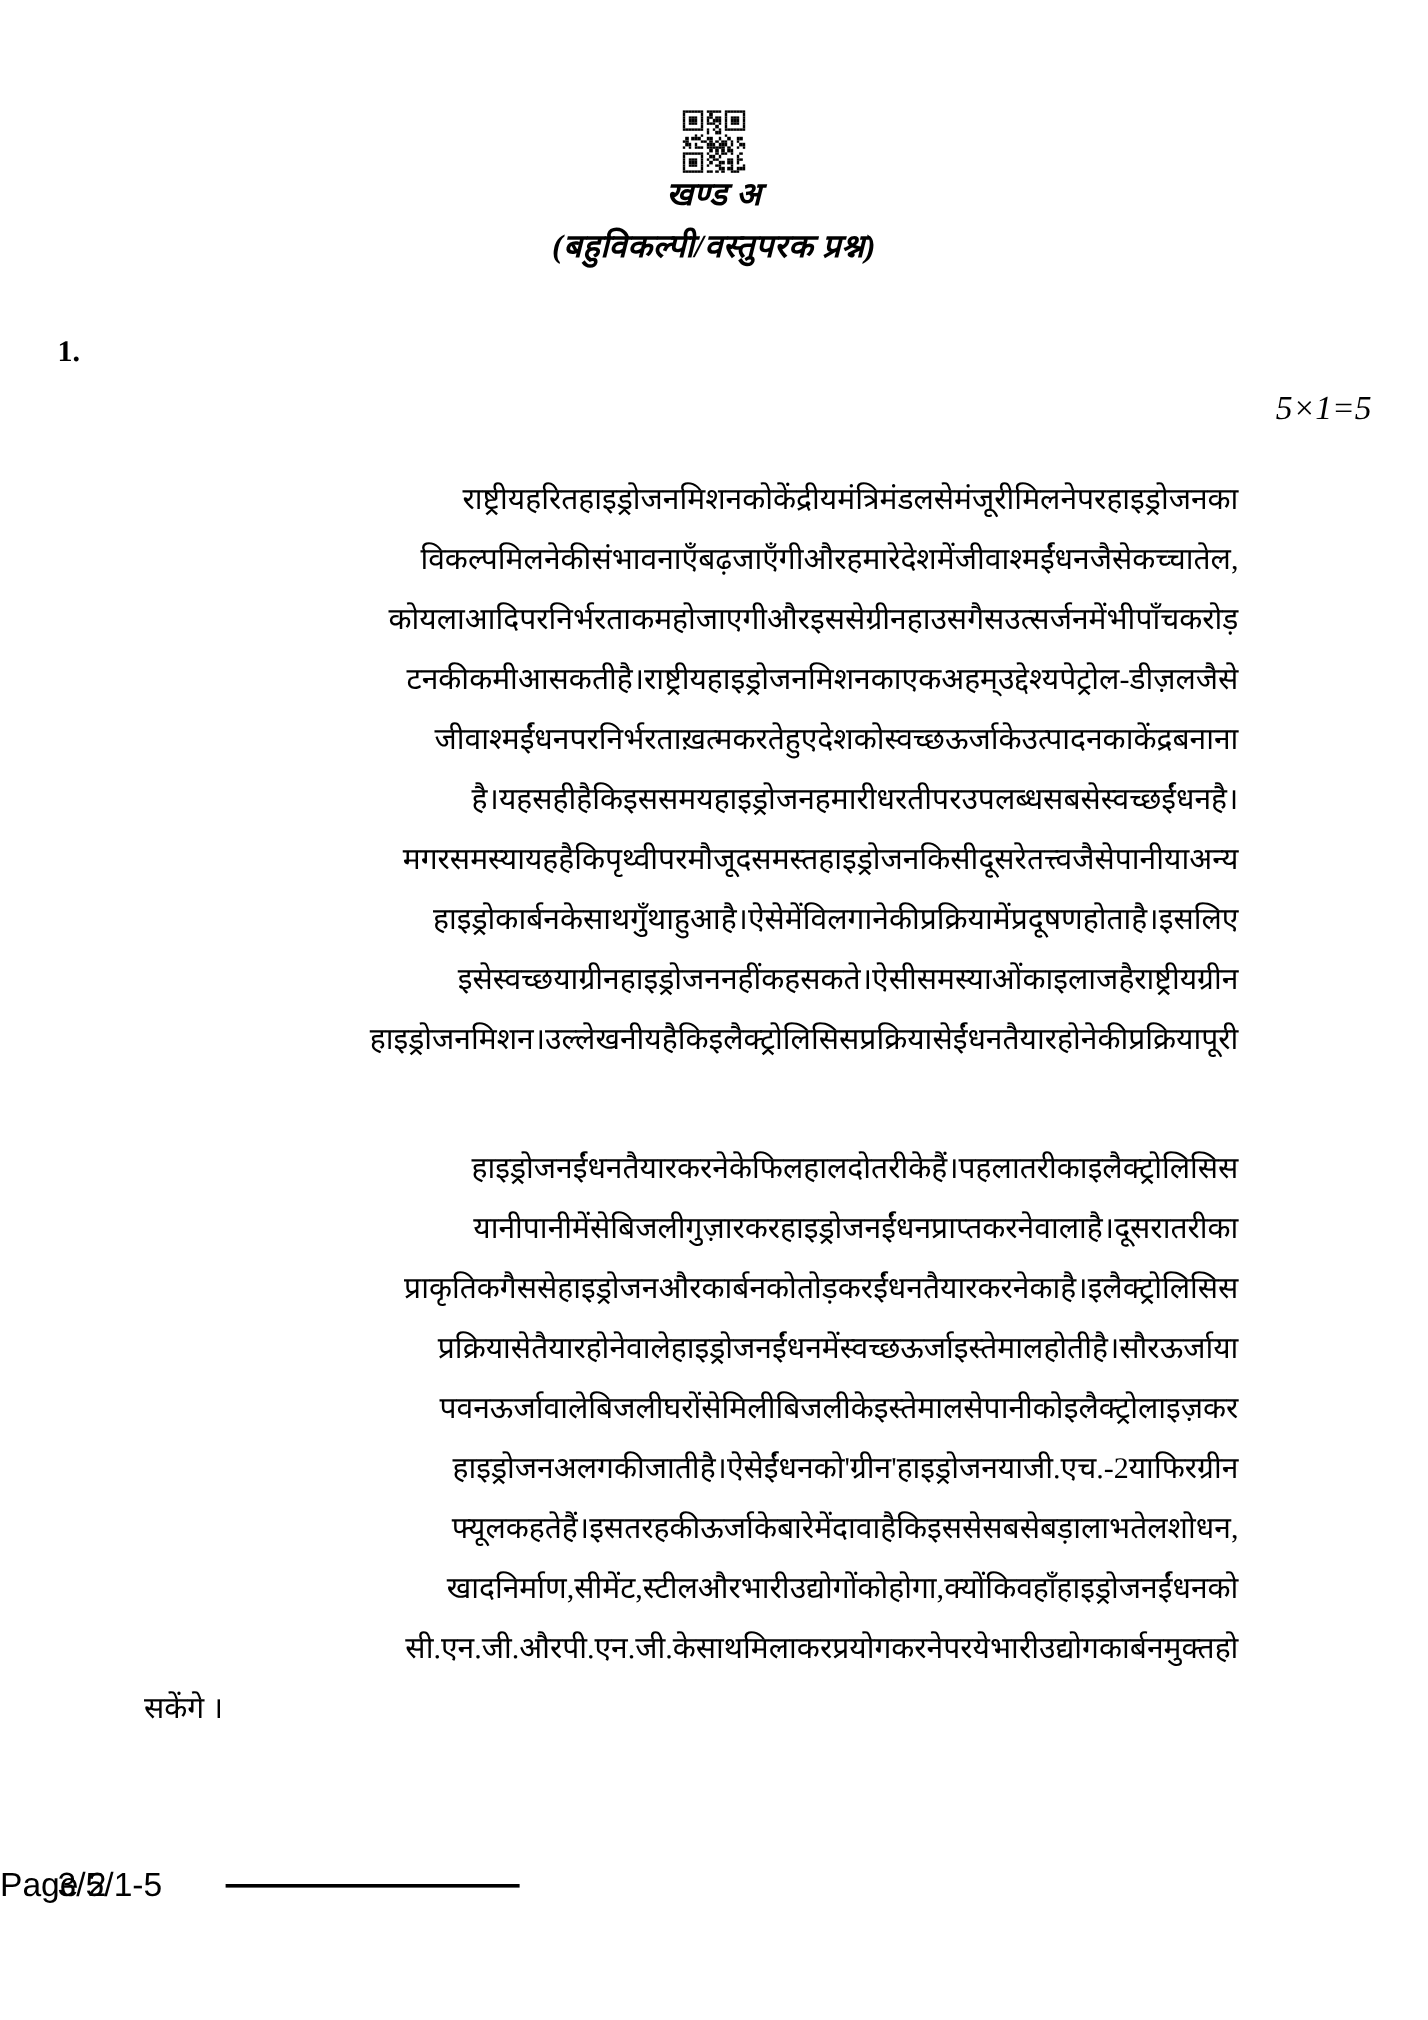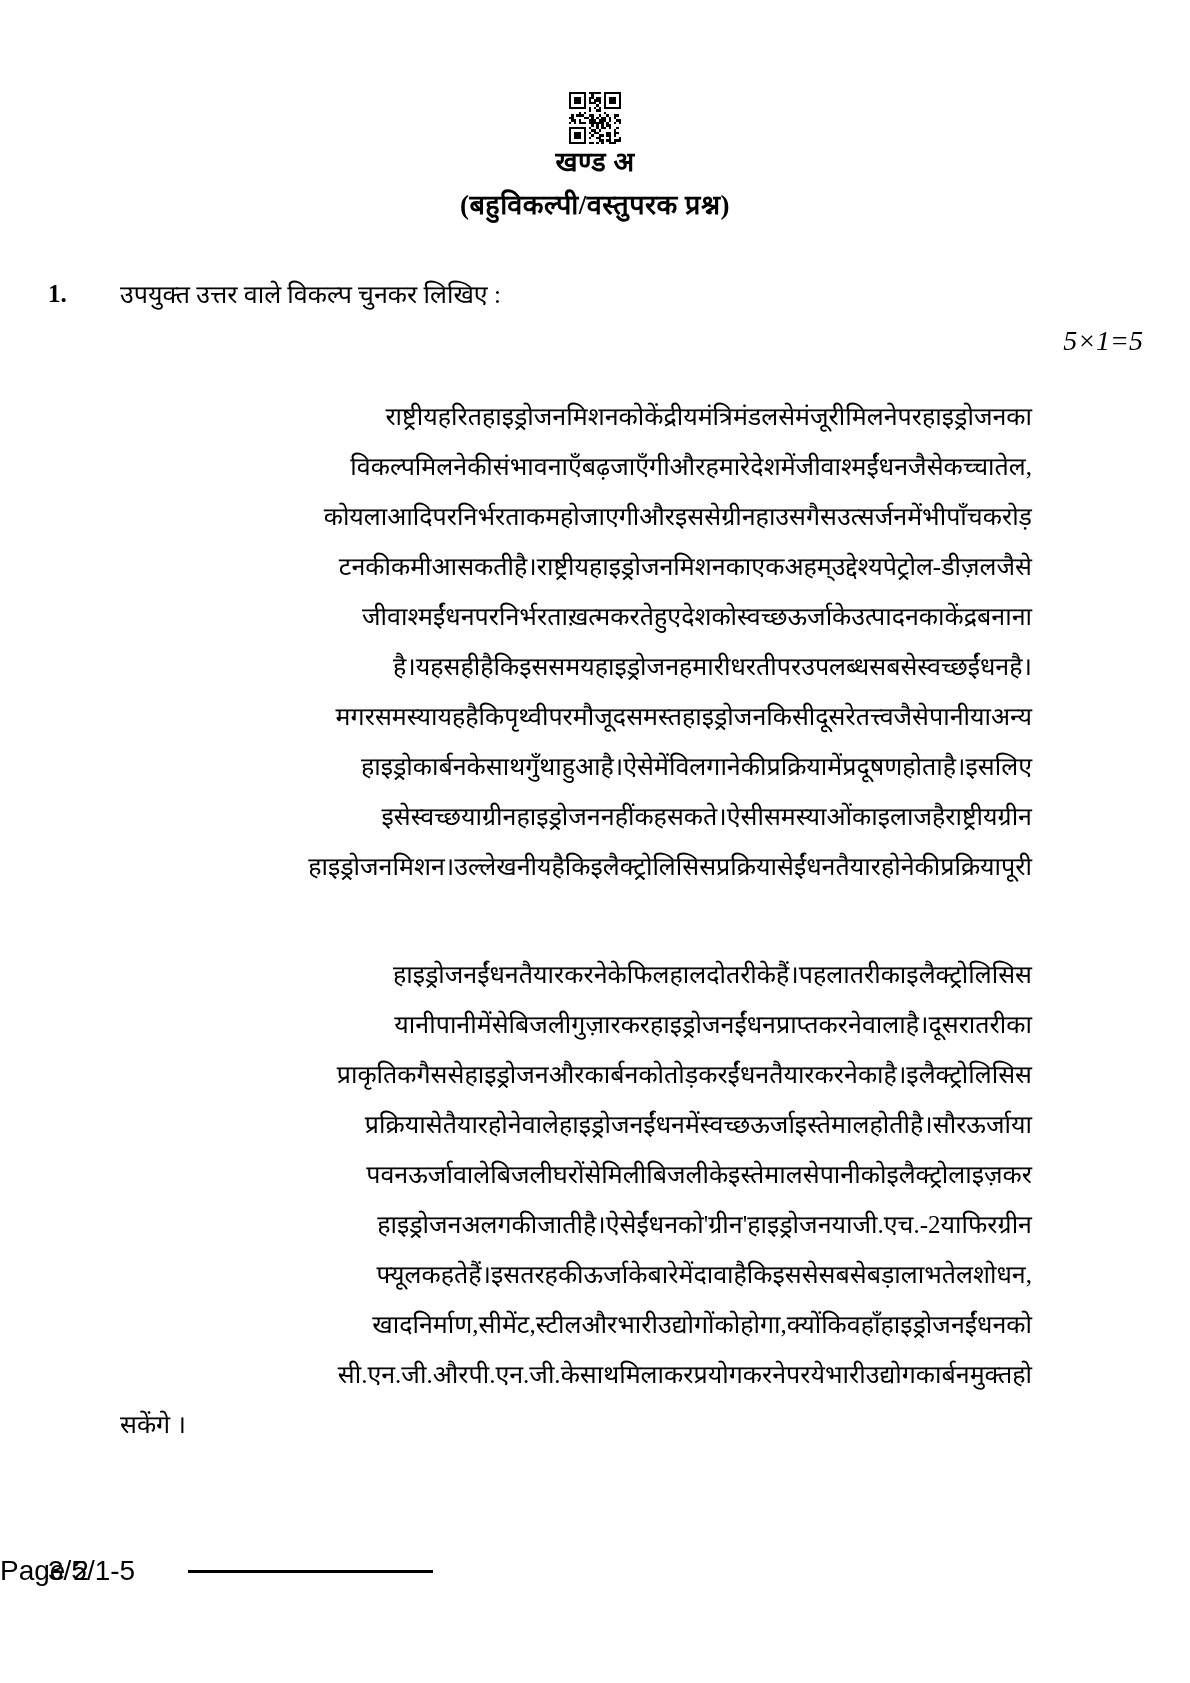--- a/index.html
+++ b/index.html
@@ -44,20 +44,21 @@
 
   
   .section-heading {
     position: absolute;
     left: 0;
     width: 1190px;
     text-align: center;
     font-family: "Liberation Serif", "DejaVu Serif", serif;
     font-weight: bold;
     color: #000;
+    font-style: italic;
   }
   #khand-heading { top: 142px; font-size: 27px; letter-spacing: .5px; }
   #subtype-heading { top: 185px; font-size: 27px; letter-spacing: .5px; }
 
   
   .q-block {
     position: absolute;
     left: 48px;
     top: 272px;
     width: 1095px;
@@ -606,21 +607,20 @@
   </div>
 
   <div class="section-heading" id="khand-heading">खण्ड अ</div>
 
   <div class="section-heading" id="subtype-heading">(बहुविकल्पी/वस्तुपरक प्रश्न)</div>
 
   <div class="q-block">
     <div class="q-row">
       <div class="q-num">1.</div>
       <div class="q-body">
-        <div class="q-line last">उपयुक्त उत्तर वाले विकल्प चुनकर लिखिए :</div>
         <div class="marks">5×1=5</div>
       </div>
     </div>
   </div>
 
   <div class="passage" id="para-1">
       <div class="p-line">
         <span class="indent-spacer"></span>
         <span class="w">राष्ट्रीय</span>
         <span class="w">हरित</span>

